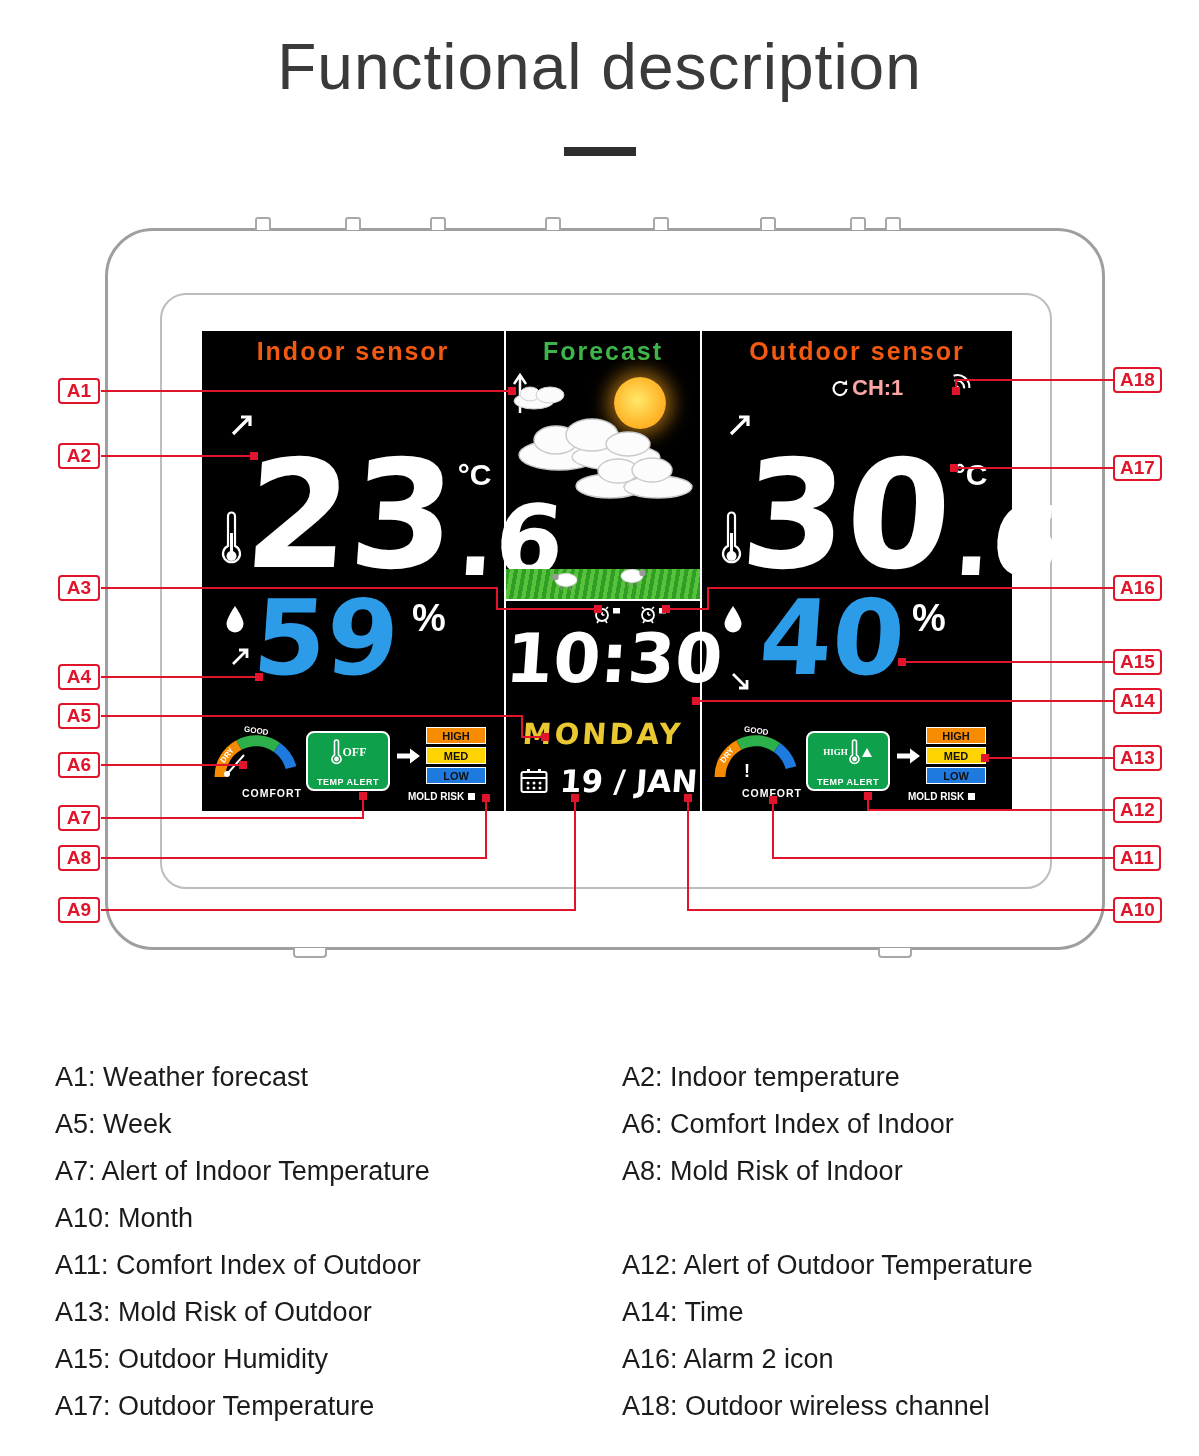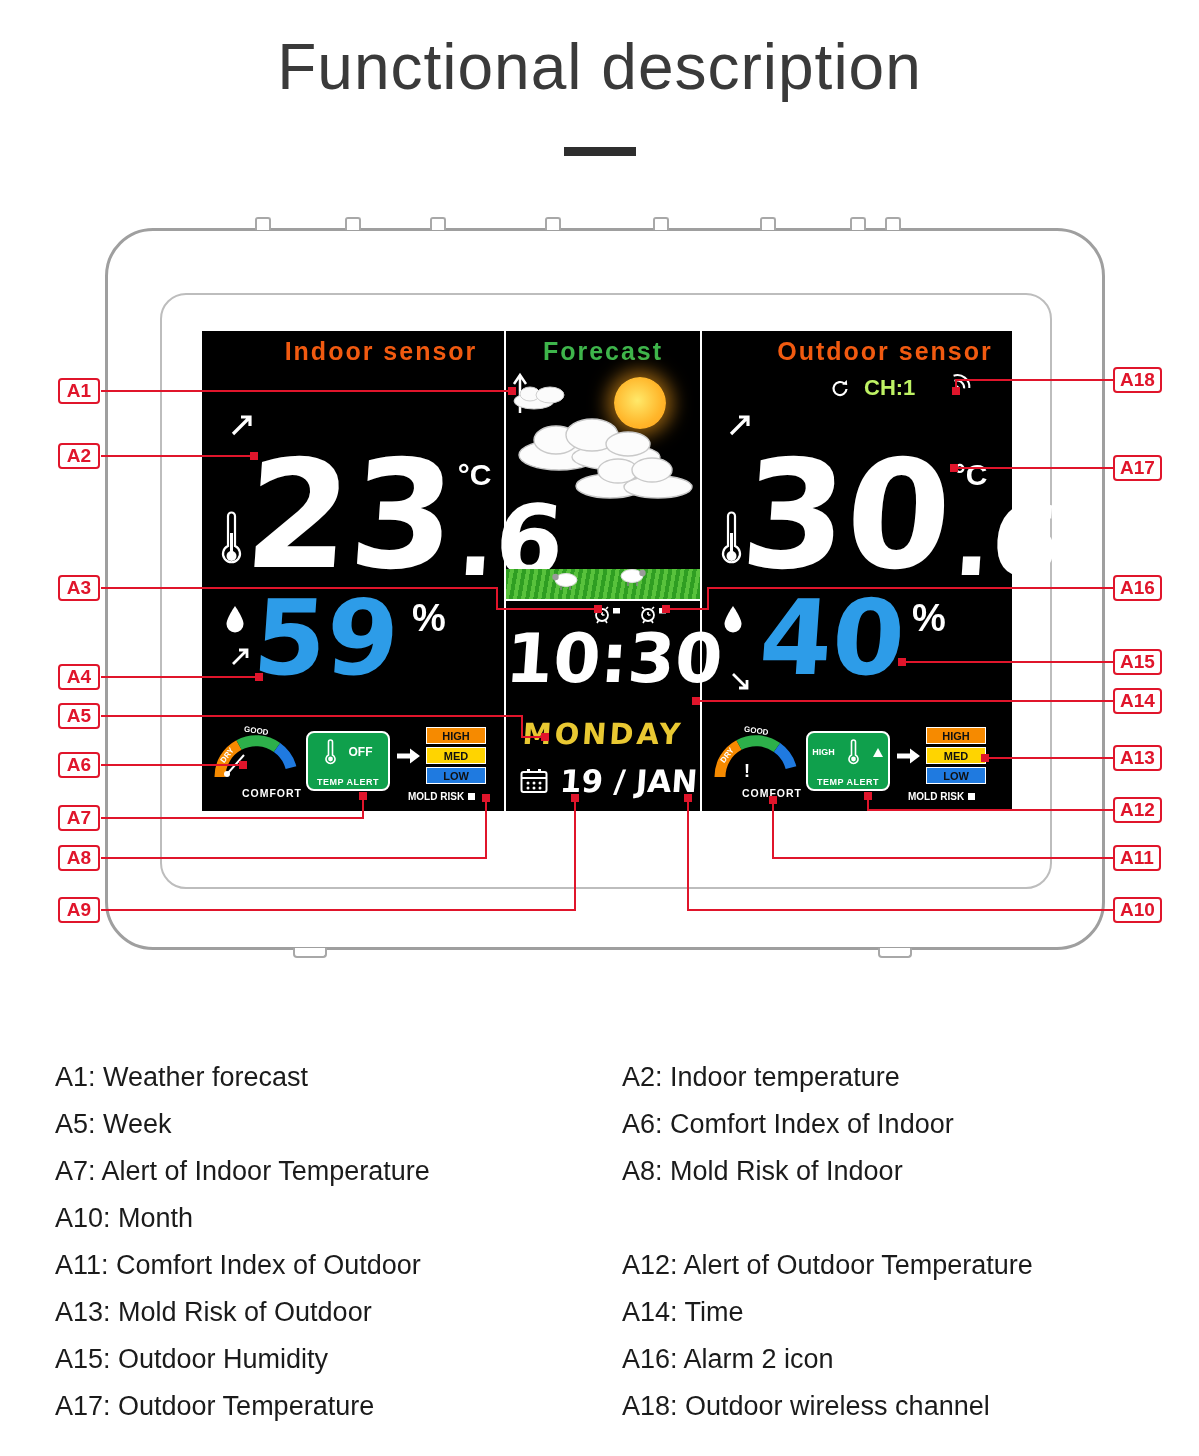--- a/index.html
+++ b/index.html
@@ -22,21 +22,21 @@
            border:2px solid #bdbdbd; border-radius:26px; }
   .screen { position:absolute; left:40px; top:36px; width:810px; height:480px; background:#000; }
 
   .col { position:absolute; top:0; height:480px; }
   .col-indoor  { left:0; width:302px; }
   .col-center  { left:302px; width:198px; border-left:2px solid #fff; border-right:2px solid #fff; }
   .col-outdoor { left:500px; width:310px; }
 
   .sensor-header { position:absolute; top:6px; left:0; width:100%; text-align:center;
                    font-size:25px; font-weight:bold; letter-spacing:2px; }
-  .hdr-orange { color:#f15a10;margin-left:28px; }
+  .hdr-orange { color:#f15a10; }
   .hdr-green  { color:#3eb54b; }
 
   .seg { font-family:"DejaVu Sans", sans-serif; font-weight:bold; display:inline-block;
          transform:skewX(-4deg); }
 
   .temp-row { position:absolute; left:44px; top:62px; height:190px; display:flex;
               align-items:flex-end; color:#fff; }
   .t-big  { font-size:150px; line-height:0.9; }
   .t-side { display:flex; flex-direction:column; align-items:flex-start; margin-left:3px; }
   .t-unit { font-size:30px; font-weight:bold; margin-bottom:8px; }
@@ -48,37 +48,37 @@
                 color:#2d9ce8; }
   .hum-unit   { position:absolute; left:210px; top:266px; font-size:38px; color:#fff; font-weight:bold; }
 
   .abs { position:absolute; }
 
   
   .comfort { position:absolute; left:8px; top:388px; width:92px; text-align:center; }
   .comfort-label { font-size:10.5px; font-weight:bold; color:#fff; letter-spacing:1px; margin-top:2px; text-align:right; }
   .ta-box { position:absolute; left:104px; top:400px; width:84px; height:60px;
             background:#0fa04c; border:2px solid #fff; border-radius:8px; }
-  .ta-row { display:flex; align-items:center; justify-content:center; gap:12px; height:38px; }
+  .ta-row { display:flex; align-items:center; justify-content:center; gap:0; height:38px;font-family:Liberation Serif, serif; }
   .ta-state { color:#fff; font-size:12px; font-weight:bold; }
   .ta-state-sm { color:#fff; font-size:9px; font-weight:bold; }
   .ta-label { position:absolute; bottom:2px; left:0; width:100%; text-align:center;
               color:#fff; font-size:9px; font-weight:bold; letter-spacing:0.5px; }
   .mold { position:absolute; left:224px; top:396px; width:60px; }
   .chip { height:17px; margin-bottom:3px; border:1px solid #fff; text-align:center;
           font-size:11px; font-weight:bold; line-height:16px; color:#111; }
   .chip-high { background:#f68a00; }
   .chip-med  { background:#ffd400; }
   .chip-low  { background:#1f7ae0; }
   .mold-label { position:absolute; left:-18px; top:64px; width:96px; color:#fff;
                 font-size:10px; font-weight:bold; white-space:nowrap; }
   .mold-sq { display:inline-block; width:7px; height:7px; background:#fff; margin-left:4px; }
 
-  .ch-row { position:absolute; left:128px; top:44px; display:flex; align-items:center; gap:14px;
-            color:#bef264; font-size:22px; font-weight:bold; }
+  .ch-row { position:absolute; left:128px; top:44px; display:flex; align-items:center; gap:2px;
+            color:#fca5a5; font-size:22px; font-weight:bold; }
 
   
   .sun { position:absolute; left:108px; top:46px; width:52px; height:52px; border-radius:50%;
          background:radial-gradient(circle at 45% 45%, #ffe96a 0%, #ffb62a 60%, #ff9e1a 100%);
          box-shadow:0 0 18px 7px rgba(255,165,30,0.55); }
   .grass { position:absolute; left:0; top:238px; width:100%; height:30px;
            background:repeating-linear-gradient(100deg, #2f9e22 0 4px, #58c23c 4px 8px); }
   .c-div { position:absolute; left:0; top:268px; width:100%; height:2px; background:#fff; }
   .time { position:absolute; left:0; top:288px; width:100%; text-align:center;
           font-size:68px; color:#fff; }

